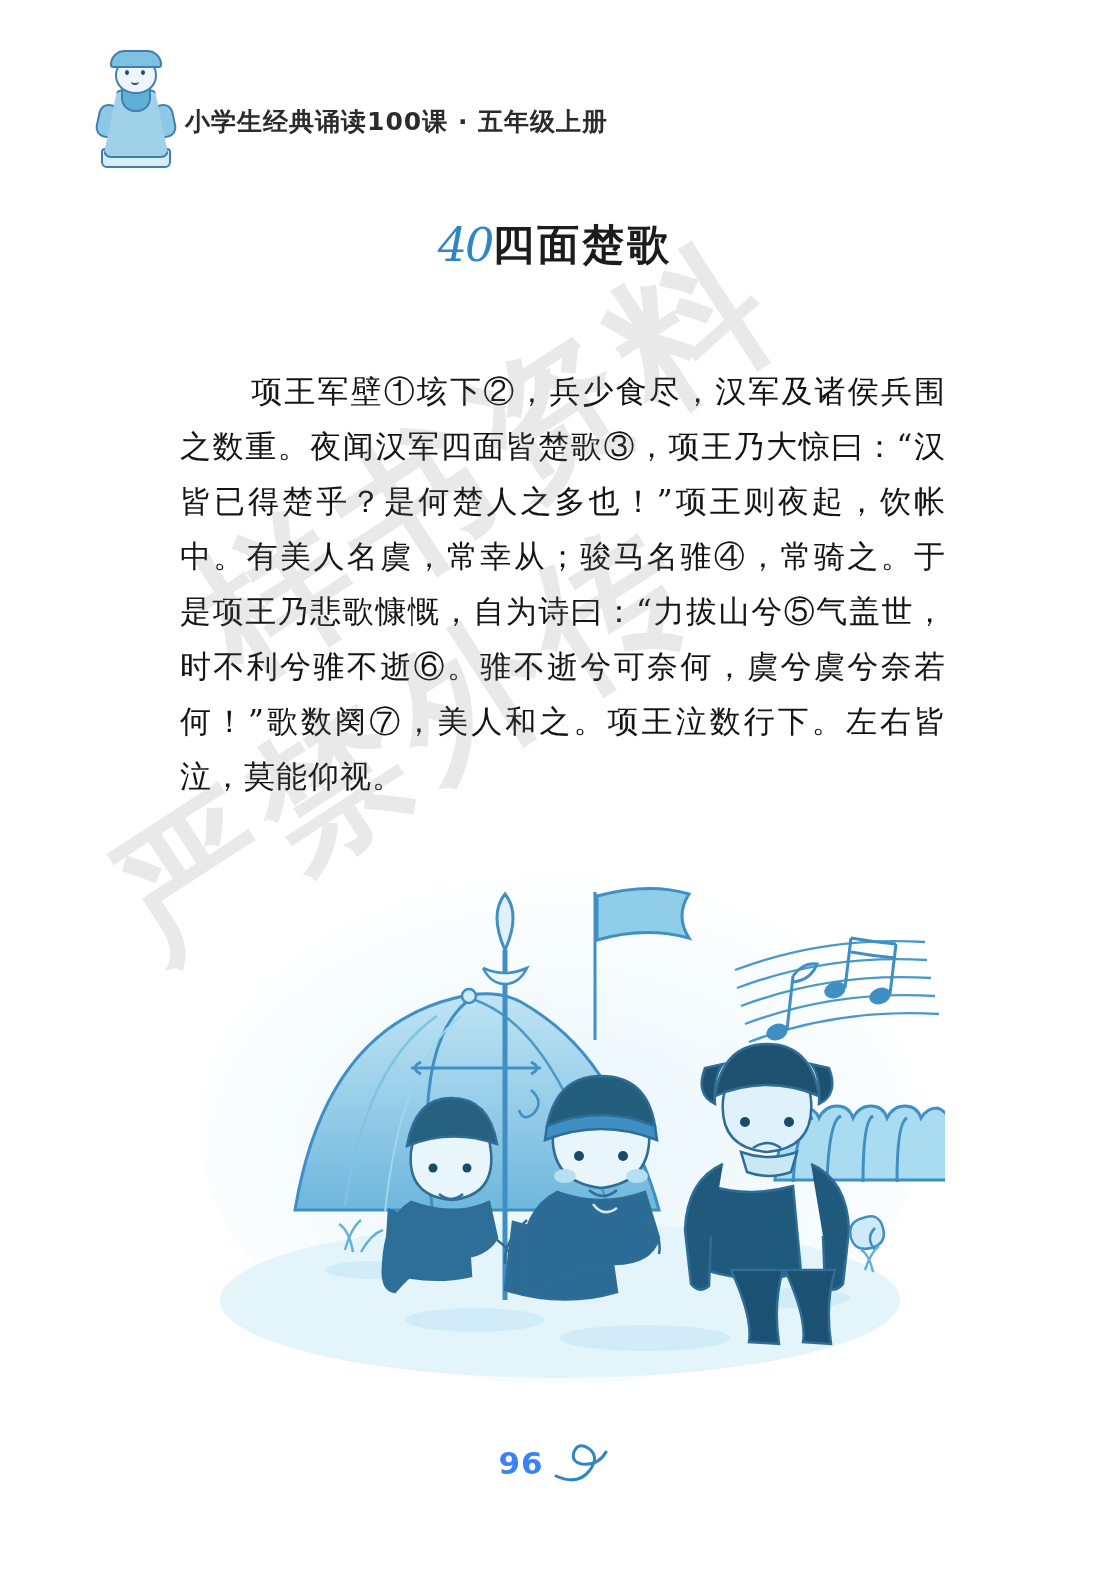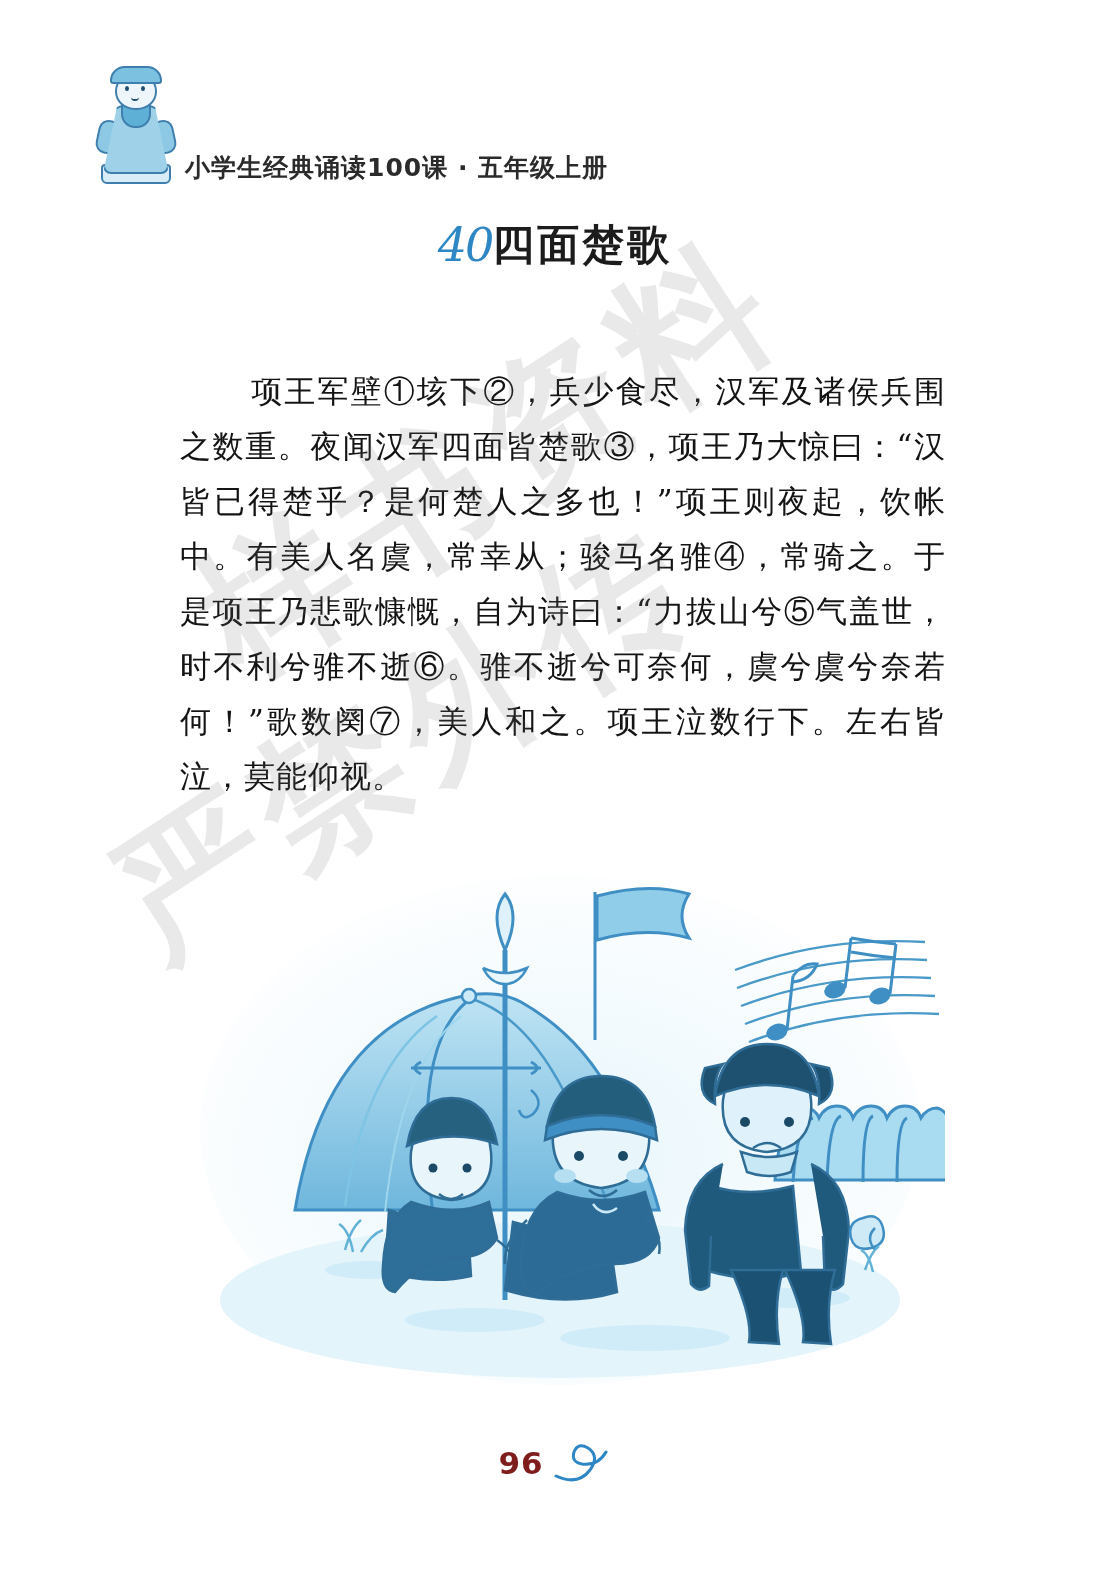--- a/index.html
+++ b/index.html
@@ -11,24 +11,24 @@
     height: 1571px;
     background: #ffffff;
     font-family: "Liberation Serif", serif;
     position: relative;
     overflow: hidden;
   }
 
   
   .page-header {
     position: absolute;
-    top: 64px;
+    top: 48px;
     left: 95px;
     display: flex;
-    align-items: flex-end;
+    align-items: center;
   }
   .header-mascot {
     width: 78px;
     height: 120px;
     position: relative;
     margin-right: 12px;
     flex: 0 0 auto;
   }
   .mascot-head {
     position: absolute;
@@ -203,21 +203,21 @@
   }
   .footer-inner {
     display: inline-flex;
     align-items: center;
     justify-content: center;
   }
   .page-number {
     font-family: "DejaVu Sans", sans-serif;
     font-size: 31px;
     font-weight: bold;
-    color: #7f1d1d;
+    color: #3b82f6;
     letter-spacing: 1px;
   }
   .footer-flourish {
     margin-left: 4px;
     line-height: 0;
   }
 </style>
 </head>
 <body>
 

